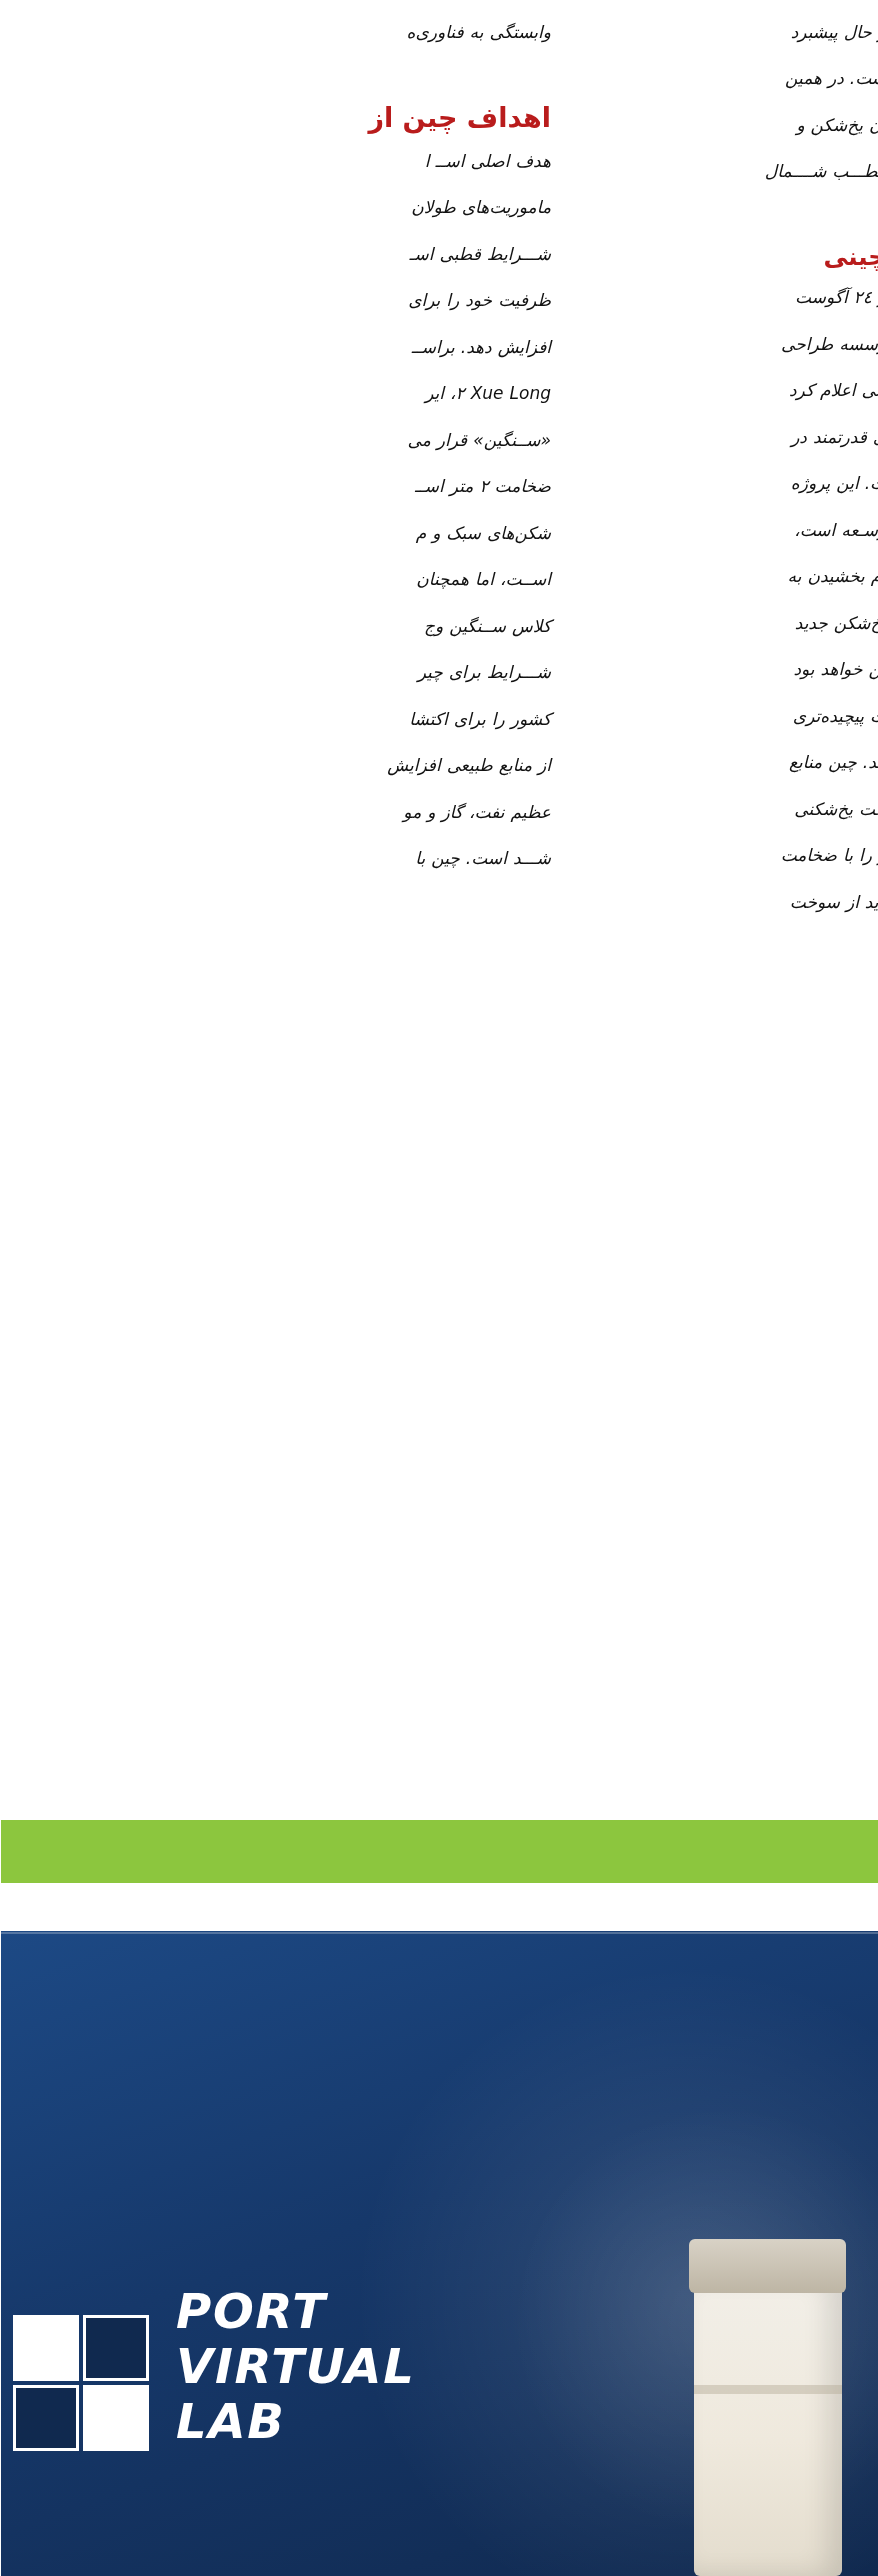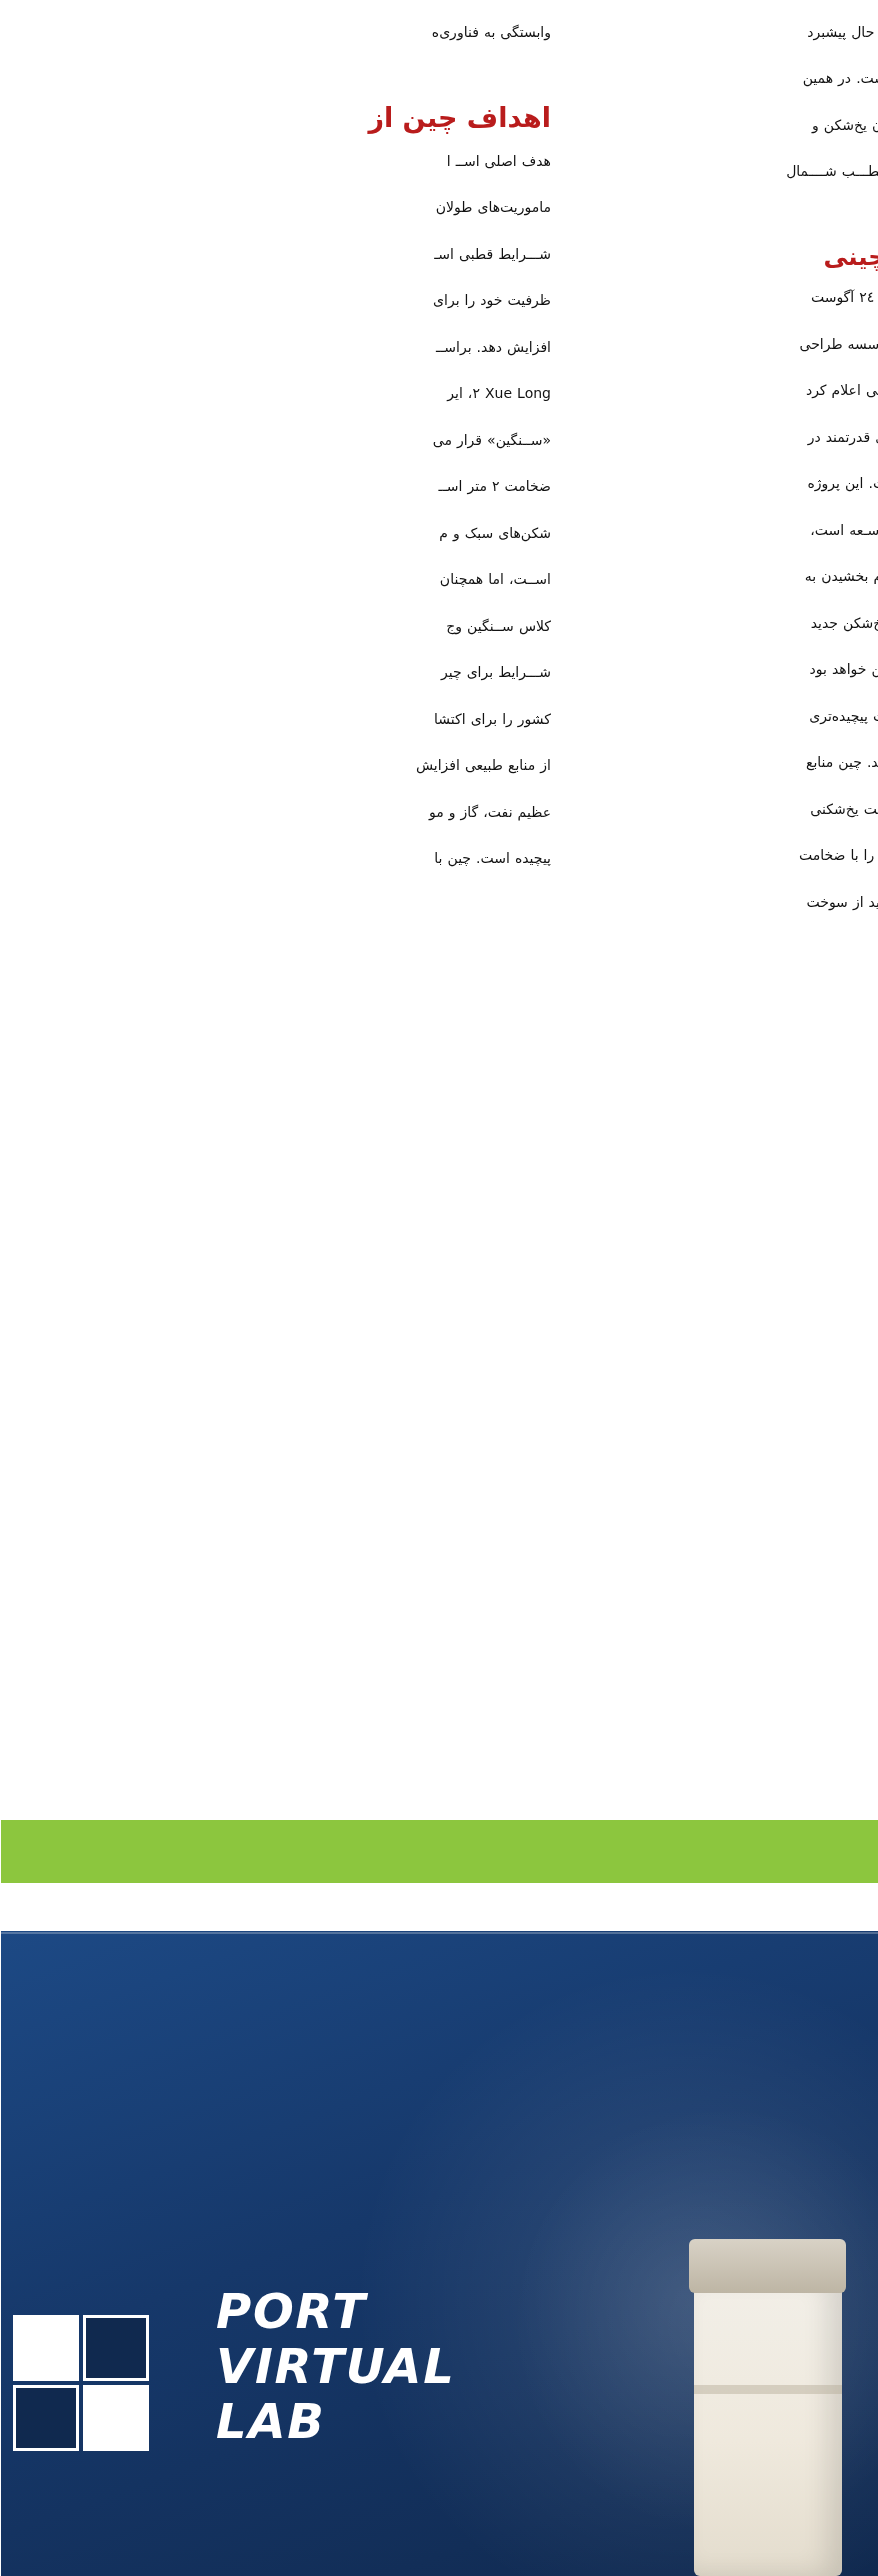--- a/index.html
+++ b/index.html
@@ -57,25 +57,26 @@
     color: #b91c1c;
     margin: 0 0 3.5px 0;
     white-space: nowrap;
     overflow: hidden;
   }
   .heading.small {
     font-size: 24.6px;
   }
 
   .para {
-    font-size: 14px;
+    font-size: 17px;
     line-height: 43px;
     margin: 0 0 3.5px 0;
     letter-spacing: 0px;
     word-spacing: 0.6px;
+    font-style: italic;
   }
 
   .spacer-line {
     height: 43px;
   }
 
   
   .clip-right {
     position: absolute;
     top: 0;
@@ -143,21 +144,20 @@
     position: absolute;
     left: 176px;
     top: 373px;
     color: #ffffff;
     font-family: "DejaVu Sans", "Liberation Sans", sans-serif;
     font-weight: bold;
     font-style: italic;
     letter-spacing: 1.8px;
     direction: ltr;
     text-align: left;
-    margin-left: 40px;
   }
   .logo-text .l {
     display: block;
     font-size: 48px;
     line-height: 55px;
   }
 
   
   .product {
     position: absolute;
@@ -264,21 +264,21 @@
       <p class="para">Xue Long ٢، ایر</p>
       <p class="para">«ســنگین» قرار می</p>
       <p class="para">ضخامت ٢ متر اســ</p>
       <p class="para">شکن‌های سبک و م</p>
       <p class="para">اســت، اما همچنان</p>
       <p class="para">کلاس ســنگین وج</p>
       <p class="para">شـــرایط برای چیر</p>
       <p class="para">کشور را برای اکتشا</p>
       <p class="para">از منابع طبیعی افزایش</p>
       <p class="para">عظیم نفت، گاز و مو</p>
-      <p class="para">پیچیده است. چین با</p>
+      <p class="para">شـــد است. چین با</p>
     </div>
   </div>
 
   <div class="green-band"></div>
 
   <div class="ad">
     <div class="ad-inner"></div>
     <div class="ad-white-strip"></div>
     <div class="ad-divider"></div>
     <div class="ad-glow"></div>

